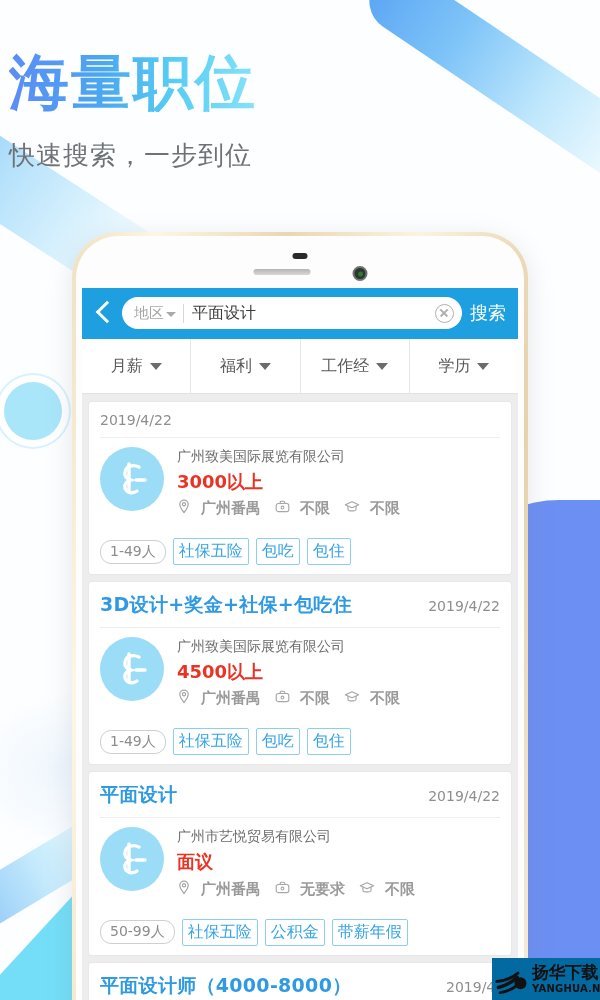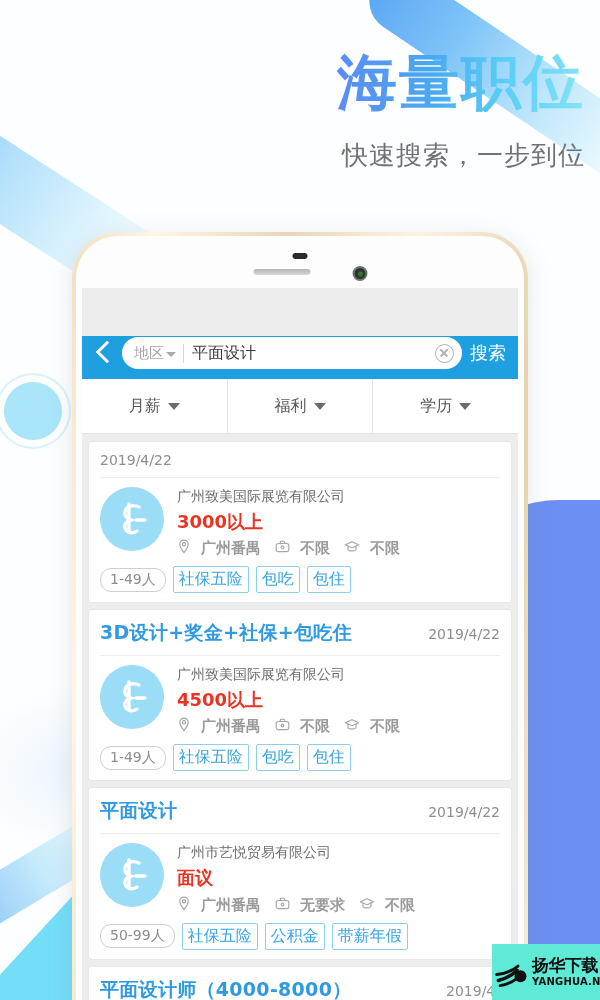--- a/index.html
+++ b/index.html
@@ -46,21 +46,21 @@
   .ring-left{
     position:absolute;left:4px;top:382px;width:58px;height:58px;border-radius:50%;
     background:#a9e6fa;box-shadow:0 0 0 7px #ffffff,0 0 0 9px #d7f2fd;
   }
   .soft-l{
     position:absolute;left:-30px;top:690px;width:180px;height:160px;
     background:radial-gradient(closest-side,#eef6fd,rgba(255,255,255,0));
   }
 
   
-  .headline-wrap{position:absolute;z-index:3;left:0;right:15px;top:52px;text-align:right;margin-left:9px;}
+  .headline-wrap{position:absolute;z-index:3;left:0;right:15px;top:52px;text-align:left;margin-left:9px;}
   .headline{
     font-size:60px;font-weight:bold;letter-spacing:2px;line-height:1;
     background:linear-gradient(90deg,#5b8cf5 0%,#4aa8f0 38%,#57cdf4 66%,#86e2f8 100%);
     -webkit-background-clip:text;background-clip:text;color:transparent;
     -webkit-text-fill-color:transparent;
     display:inline-block;
   }
   .subhead{
     margin-top:26px;font-size:26px;color:#6e7277;letter-spacing:1px;
   }
@@ -101,21 +101,21 @@
     width:5px;height:5px;border-radius:50%;background:#2c7a2c;
   }
 
   .screen{
     width:100%;height:100%;background:#ededed;overflow:hidden;position:relative;
   }
 
   
   .searchbar{
     background:#1e9fe0;display:flex;align-items:center;
-    padding:1px 12px 10px 8px;gap:6px;margin-top:48px;
+    padding:9px 12px 10px 8px;gap:6px;
   }
   .back-ic{width:26px;height:30px;position:relative;flex:0 0 auto;}
   .back-ic::before{
     content:"";position:absolute;left:9px;top:6px;width:13px;height:13px;
     border-left:3px solid #fff;border-bottom:3px solid #fff;
     transform:rotate(45deg);
   }
   .search-field{
     flex:1 1 auto;height:32px;background:#fff;border-radius:16px;
     display:flex;align-items:center;padding:0 8px 0 12px;box-sizing:border-box;
@@ -170,34 +170,34 @@
   .logo{
     flex:0 0 auto;width:64px;height:64px;border-radius:50%;background:#9bdcf7;
     display:flex;align-items:center;justify-content:center;
   }
   .logo svg{display:block;}
   .body-txt{flex:1 1 auto;min-width:0;}
   .company{font-size:14px;color:#6d6d6d;line-height:1.35;}
   .salary{font-size:18px;color:#ea3323;font-weight:bold;margin-top:4px;line-height:1.35;}
   .meta{display:flex;align-items:center;gap:14px;margin-top:5px;color:#9a9a9a;font-size:15px;}
   .meta span.mi{display:inline-flex;align-items:flex-start;gap:10px;font-weight:bold;}
-  .tags{display:flex;align-items:center;gap:7px;margin-top:4px;flex-wrap:wrap;text-align:right;}
+  .tags{display:flex;align-items:center;gap:7px;margin-top:16px;flex-wrap:wrap;text-align:right;}
   .tag-size{
     border:1px solid #cfcfcf;border-radius:11px;color:#8c8c8c;font-size:14px;
     padding:2px 9px;background:#fff;
   }
   .tag{
     border:1px solid #8dcdf0;border-radius:2px;color:#35a3e6;font-size:16px;
     padding:2px 5px;background:#fff;
   }
 
   
   .watermark{
-    position:absolute;z-index:9;right:0;bottom:0;width:108px;height:56px;
-    background:#5eead4;display:flex;align-items:center;gap:3px;padding:8px 3px;
+    position:absolute;z-index:9;right:0;bottom:0;width:108px;height:42px;
+    background:#0369a1;display:flex;align-items:center;gap:3px;padding:8px 3px;
     box-sizing:border-box;
   }
   .wm-logo{flex:0 0 auto;width:34px;height:34px;}
   .wm-txt{display:flex;flex-direction:column;line-height:1;}
   .wm-cn{font-size:17px;font-weight:bold;color:#111;letter-spacing:-.5px;}
   .wm-en{font-size:10px;font-weight:bold;color:#111;letter-spacing:.2px;margin-top:3px;}
 </style>
 </head>
 <body>
 
@@ -239,20 +239,24 @@
         <div class="search-btn">搜索</div>
       </div>
 
       <div class="filters">
         <div class="filter">
           <span>月薪</span>
           <span class="caret"></span>
         </div>
         <div class="filter">
           <span>福利</span>
+          <span class="caret"></span>
+        </div>
+        <div class="filter">
+          <span>工作经</span>
           <span class="caret"></span>
         </div>
         <div class="filter">
           <span>学历</span>
           <span class="caret"></span>
         </div>
       </div>
 
       <div class="list">
 

